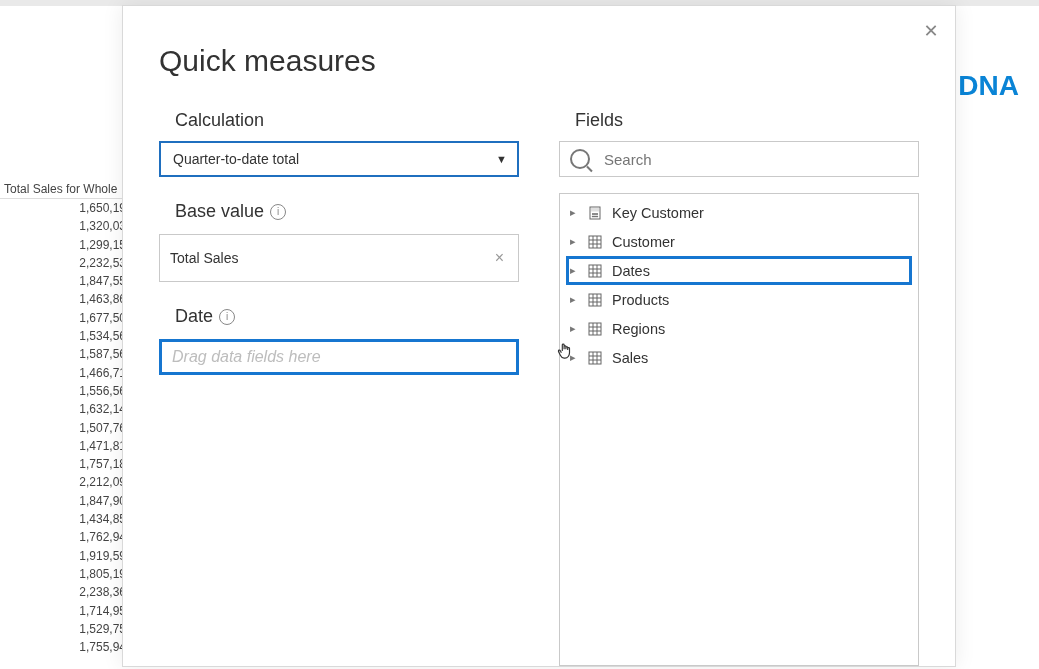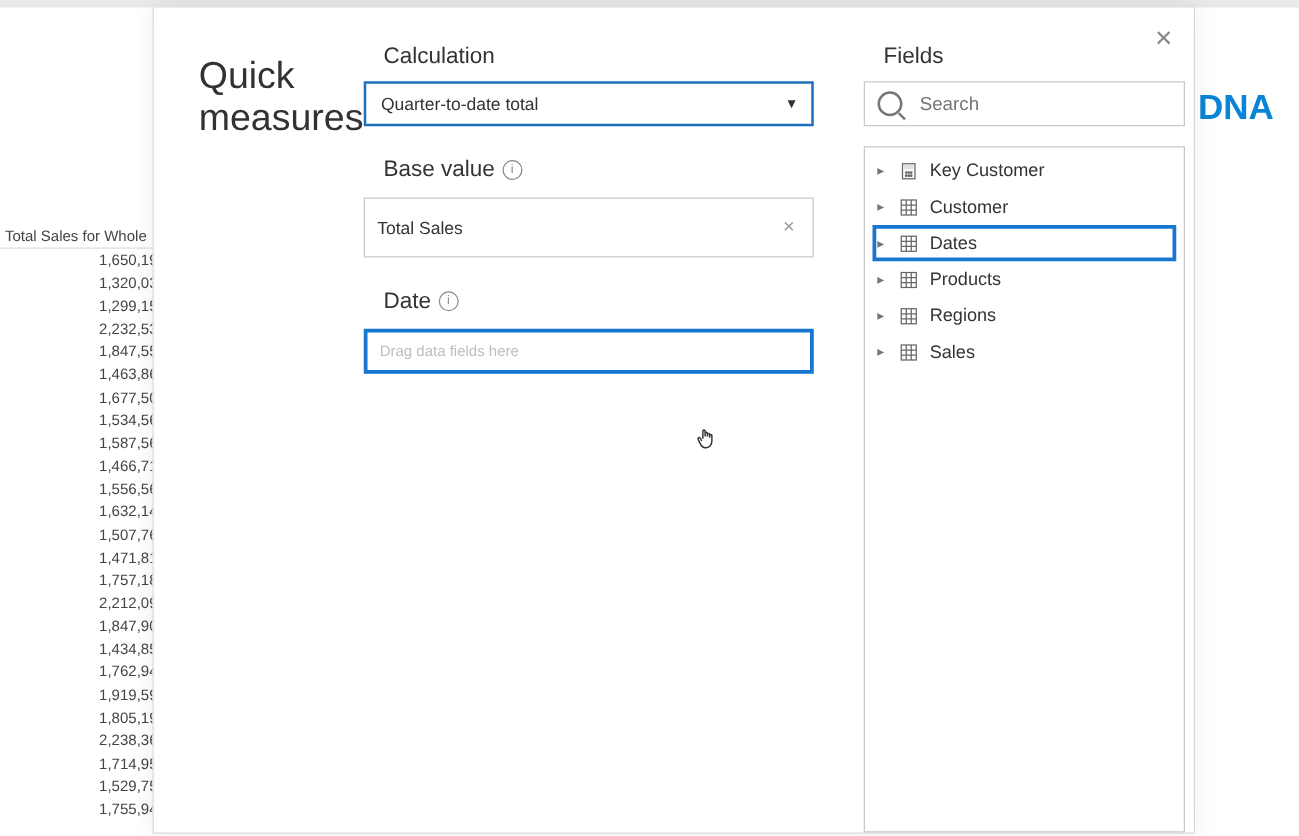--- a/index.html
+++ b/index.html
@@ -78,20 +78,21 @@
     text-align: center;
     line-height: 28px;
     cursor: pointer;
     background: transparent;
     border: none;
   }
 
   .dialog-inner {
     padding: 28px 36px 0 36px;
     display: flex;
+    flex-direction: column;
     height: 100%;
     box-sizing: border-box;
   }
 
   .title {
     font-size: 30px;
     font-weight: 300;
     color: #323232;
     margin: 10px 0 32px 0;
   }
@@ -175,22 +176,23 @@
     line-height: 1;
   }
 
   .drop-well {
     border: 3px solid #1676d0;
     height: 36px;
     display: flex;
     align-items: center;
     padding: 0 10px;
     color: #bdbdbd;
-    font-size: 12px;
+    font-size: 16px;
     box-sizing: border-box;
+    font-style: italic;
   }
 
   .gap-md { margin-top: 24px; }
   .gap-sm { margin-top: 12px; }
 
   
   .search-box {
     border: 1px solid #c9c9c9;
     height: 36px;
     display: flex;

